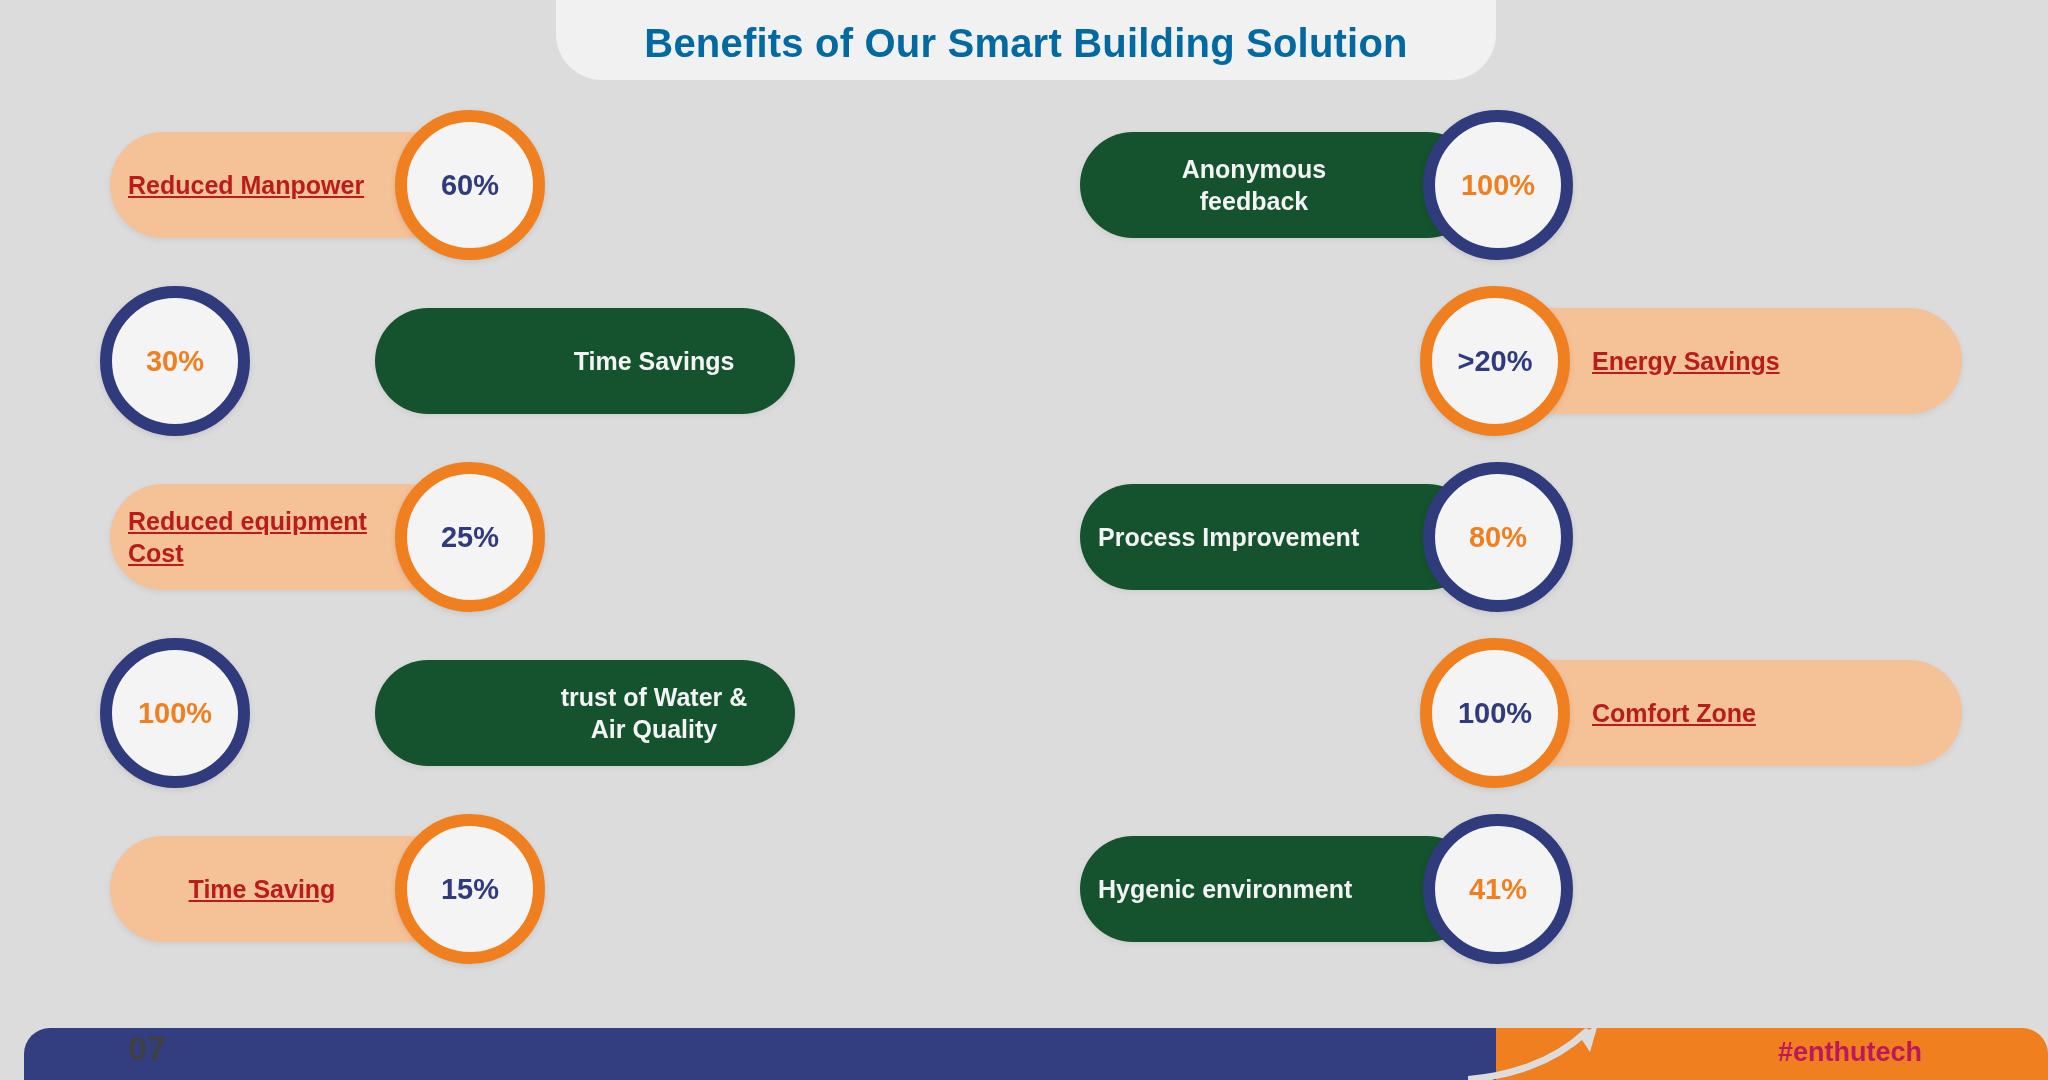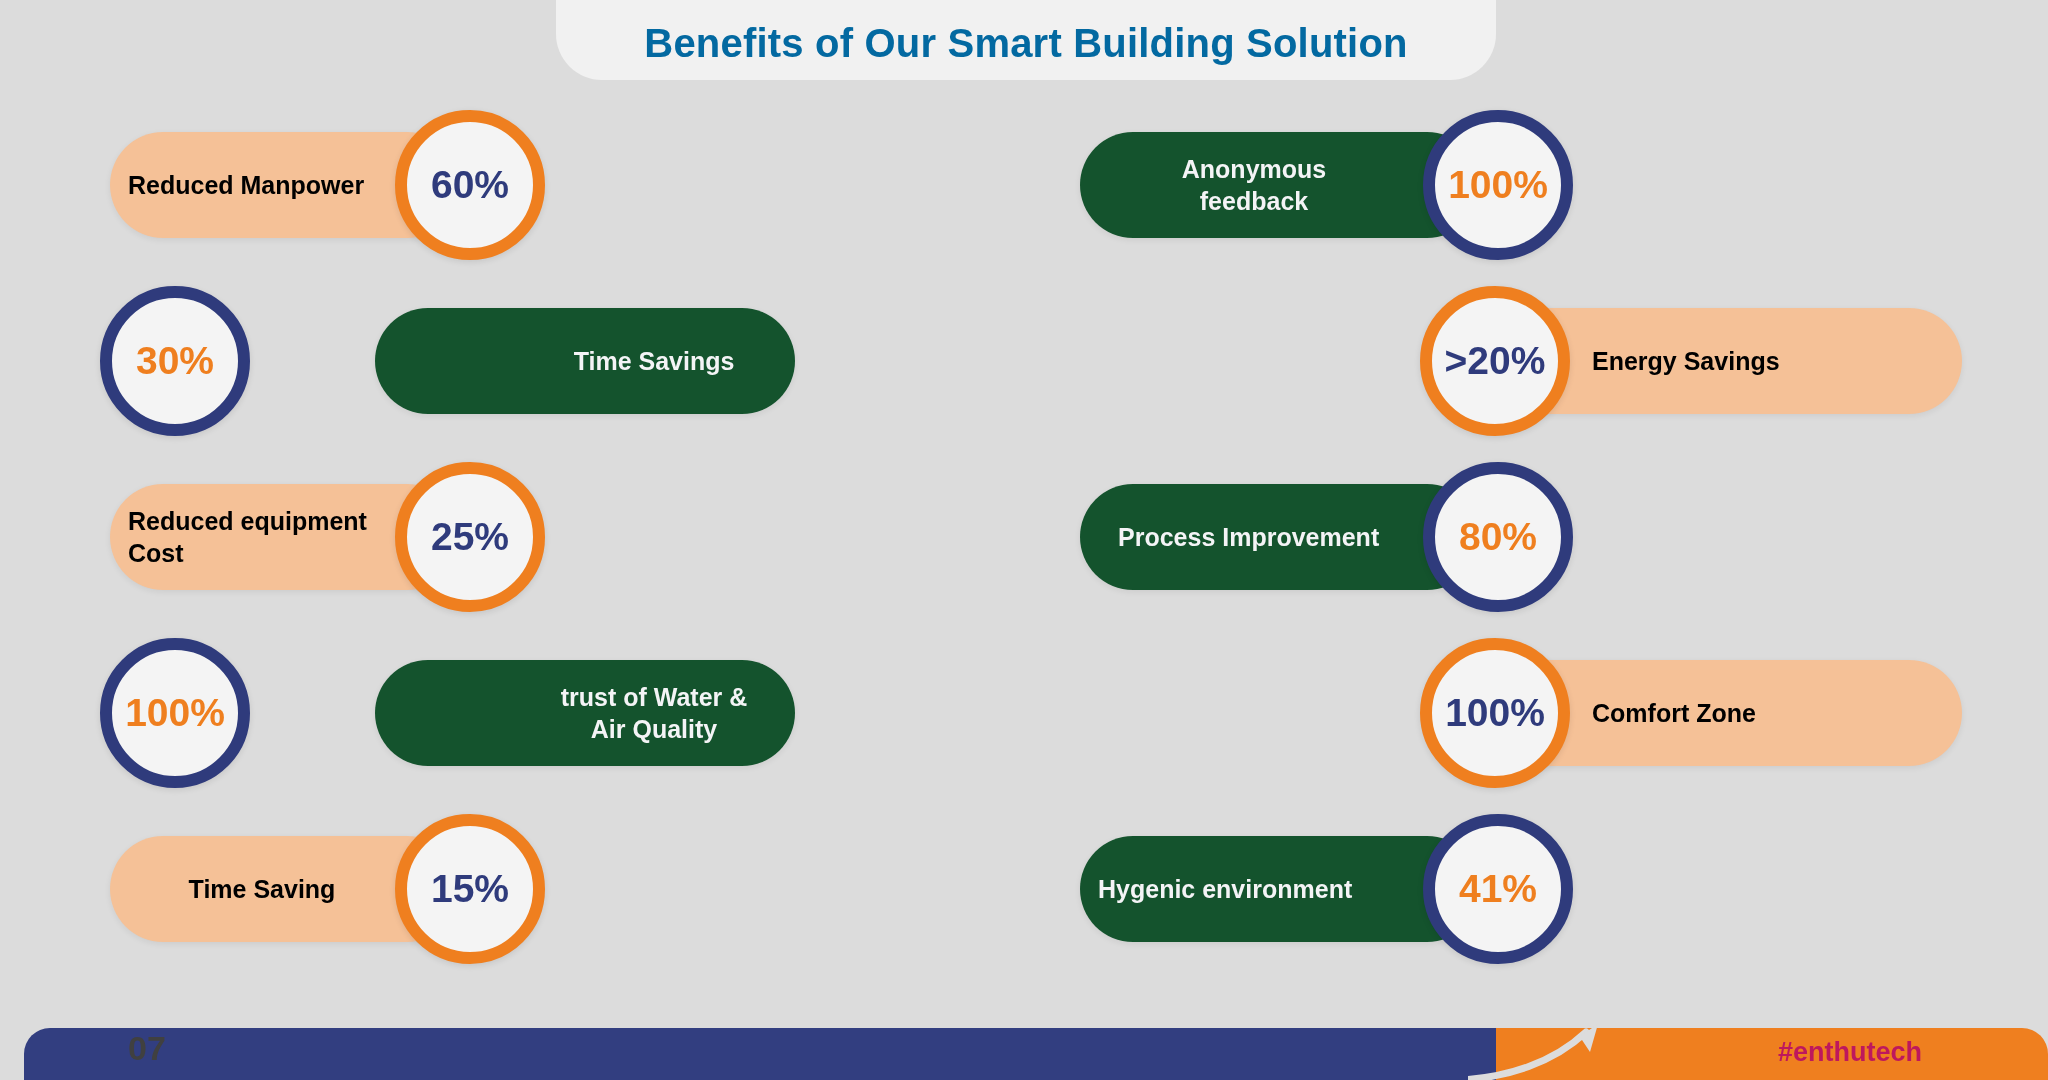--- a/index.html
+++ b/index.html
@@ -55,36 +55,36 @@
   }
   .pill.orange { background:#f5c197; }
   .pill.slate  { background:#14532d; }
 
   .pill-label {
     font-size:25px;
     font-weight:bold;
     line-height:1.28;
     white-space:pre-line;
   }
-  .pill.orange .pill-label { color:#000000; }
+  .pill.orange .pill-label { color:#b91c1c;text-decoration:underline; }
   .pill.slate  .pill-label { color:#f4f4f6; }
 
   .badge {
     position:absolute;
     top:0;
     width:150px; height:150px;
     border-radius:50%;
     background:#f4f4f4;
     display:flex; align-items:center; justify-content:center;
     box-shadow:0 2px 6px rgba(0,0,0,0.10);
   }
   .badge.ring-orange { border:12px solid #ef7f1f; }
   .badge.ring-navy   { border:12px solid #2f3b7c; }
   .badge-value {
-    font-size:39px;
+    font-size:29px;
     font-weight:bold;
     white-space:nowrap;
   }
   .badge-value.navy   { color:#2f3b7c; }
   .badge-value.orange { color:#ef7f1f; }
 
   
   .benefit.badge-right .pill  { left:10px; }
   .benefit.badge-right .badge { }
   
@@ -185,21 +185,21 @@
       <div class="benefit badge-left">
         <div class="pill orange" style="left: 362px; width: 520px; padding-left: 150px; padding-right: 12px; justify-content: flex-start;">
           <div class="pill-label" style="text-align: left;">Energy Savings</div>
         </div>
         <div class="badge ring-orange" style="left: 340px;">
           <div class="badge-value navy">&gt;20%</div>
         </div>
       </div>
       <div class="benefit badge-right">
         <div class="pill slate" style="left: 0px; width: 400px; padding-left: 18px; padding-right: 70px; justify-content: flex-start;">
-          <div class="pill-label" style="text-align: left; margin-left: 20px;">Process Improvement</div>
+          <div class="pill-label" style="text-align: left;">Process Improvement</div>
         </div>
         <div class="badge ring-navy" style="left: 343px;">
           <div class="badge-value orange">80%</div>
         </div>
       </div>
       <div class="benefit badge-left">
         <div class="pill orange" style="left: 362px; width: 520px; padding-left: 150px; padding-right: 12px; justify-content: flex-start;">
           <div class="pill-label" style="text-align: left;">Comfort Zone</div>
         </div>
         <div class="badge ring-orange" style="left: 340px;">

